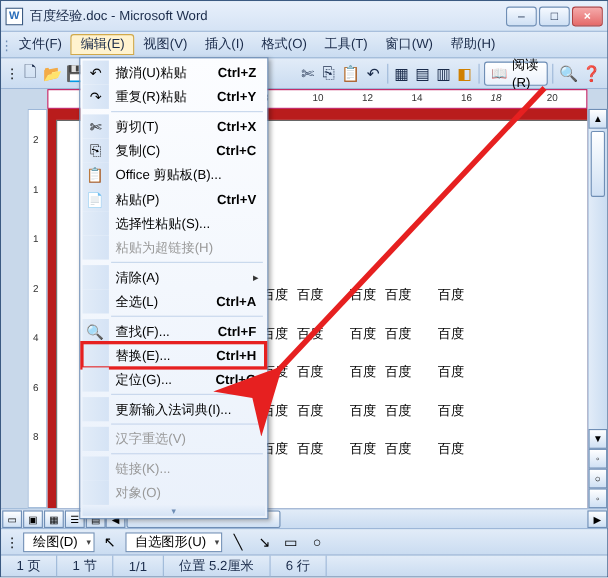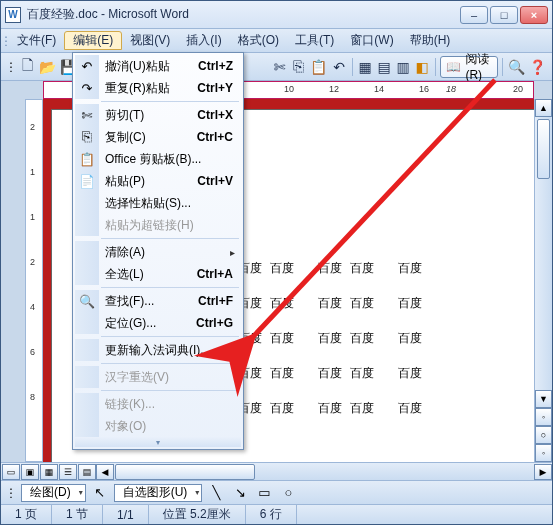--- a/index.html
+++ b/index.html
@@ -133,21 +133,21 @@
 
     <div class="ruler-h">
       <div class="ticks" id="ruler-h-ticks">
           <div class="tick" style="left: 0px;">6</div>
           <div class="tick" style="left: 45px;">8</div>
           <div class="tick" style="left: 90px;">10</div>
           <div class="tick" style="left: 135px;">12</div>
           <div class="tick" style="left: 180px;">14</div>
           <div class="tick" style="left: 225px;">16</div>
           <div class="tick" style="left: 252px; font-style: italic;">18</div>
-          <div class="tick" style="left: 319px;">20</div>
+          <div class="tick" style="left: 303px;">20</div>
         </div>
     </div>
 
     <div class="ruler-v">
       <div class="ticks" id="ruler-v-ticks">
           <div class="vtick" style="top: 0px;">2</div>
           <div class="vtick" style="top: 45px;">1</div>
           <div class="vtick" style="top: 90px;">1</div>
           <div class="vtick" style="top: 135px;">2</div>
           <div class="vtick" style="top: 180px;">4</div>
@@ -319,20 +319,25 @@
       <div class="icon-slot"></div>
       <div class="lbl">全选(L)</div>
       <div class="sc">Ctrl+A</div>
     </div>
     <div class="dd-sep"></div>
     <div class="dd-row">
       <div class="icon-slot">🔍</div>
       <div class="lbl">查找(F)...</div>
       <div class="sc">Ctrl+F</div>
     </div>
+    <div class="dd-row highlight">
+      <div class="icon-slot"></div>
+      <div class="lbl">替换(E)...</div>
+      <div class="sc">Ctrl+H</div>
+    </div>
     <div class="dd-row">
       <div class="icon-slot"></div>
       <div class="lbl">定位(G)...</div>
       <div class="sc">Ctrl+G</div>
     </div>
     <div class="dd-sep"></div>
     <div class="dd-row">
       <div class="icon-slot"></div>
       <div class="lbl">更新输入法词典(I)...</div>
       <div class="sc"></div>

